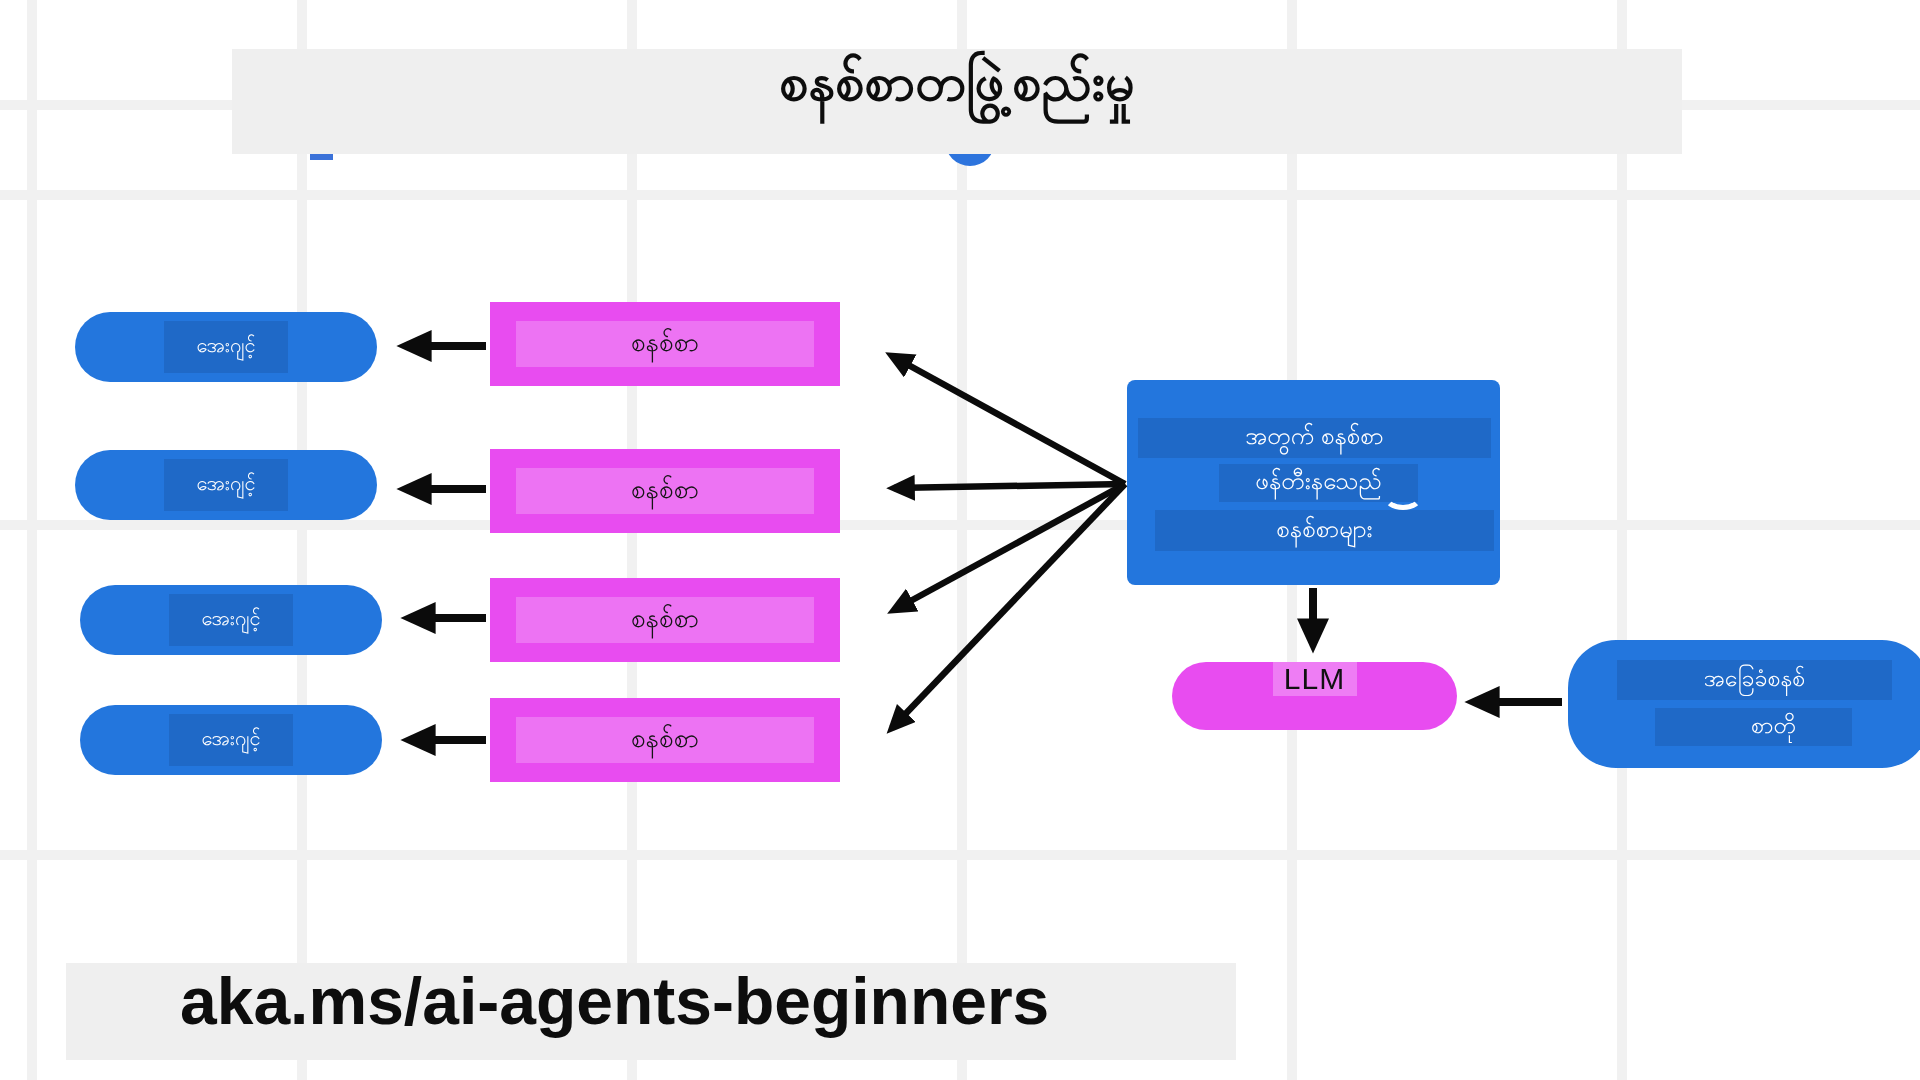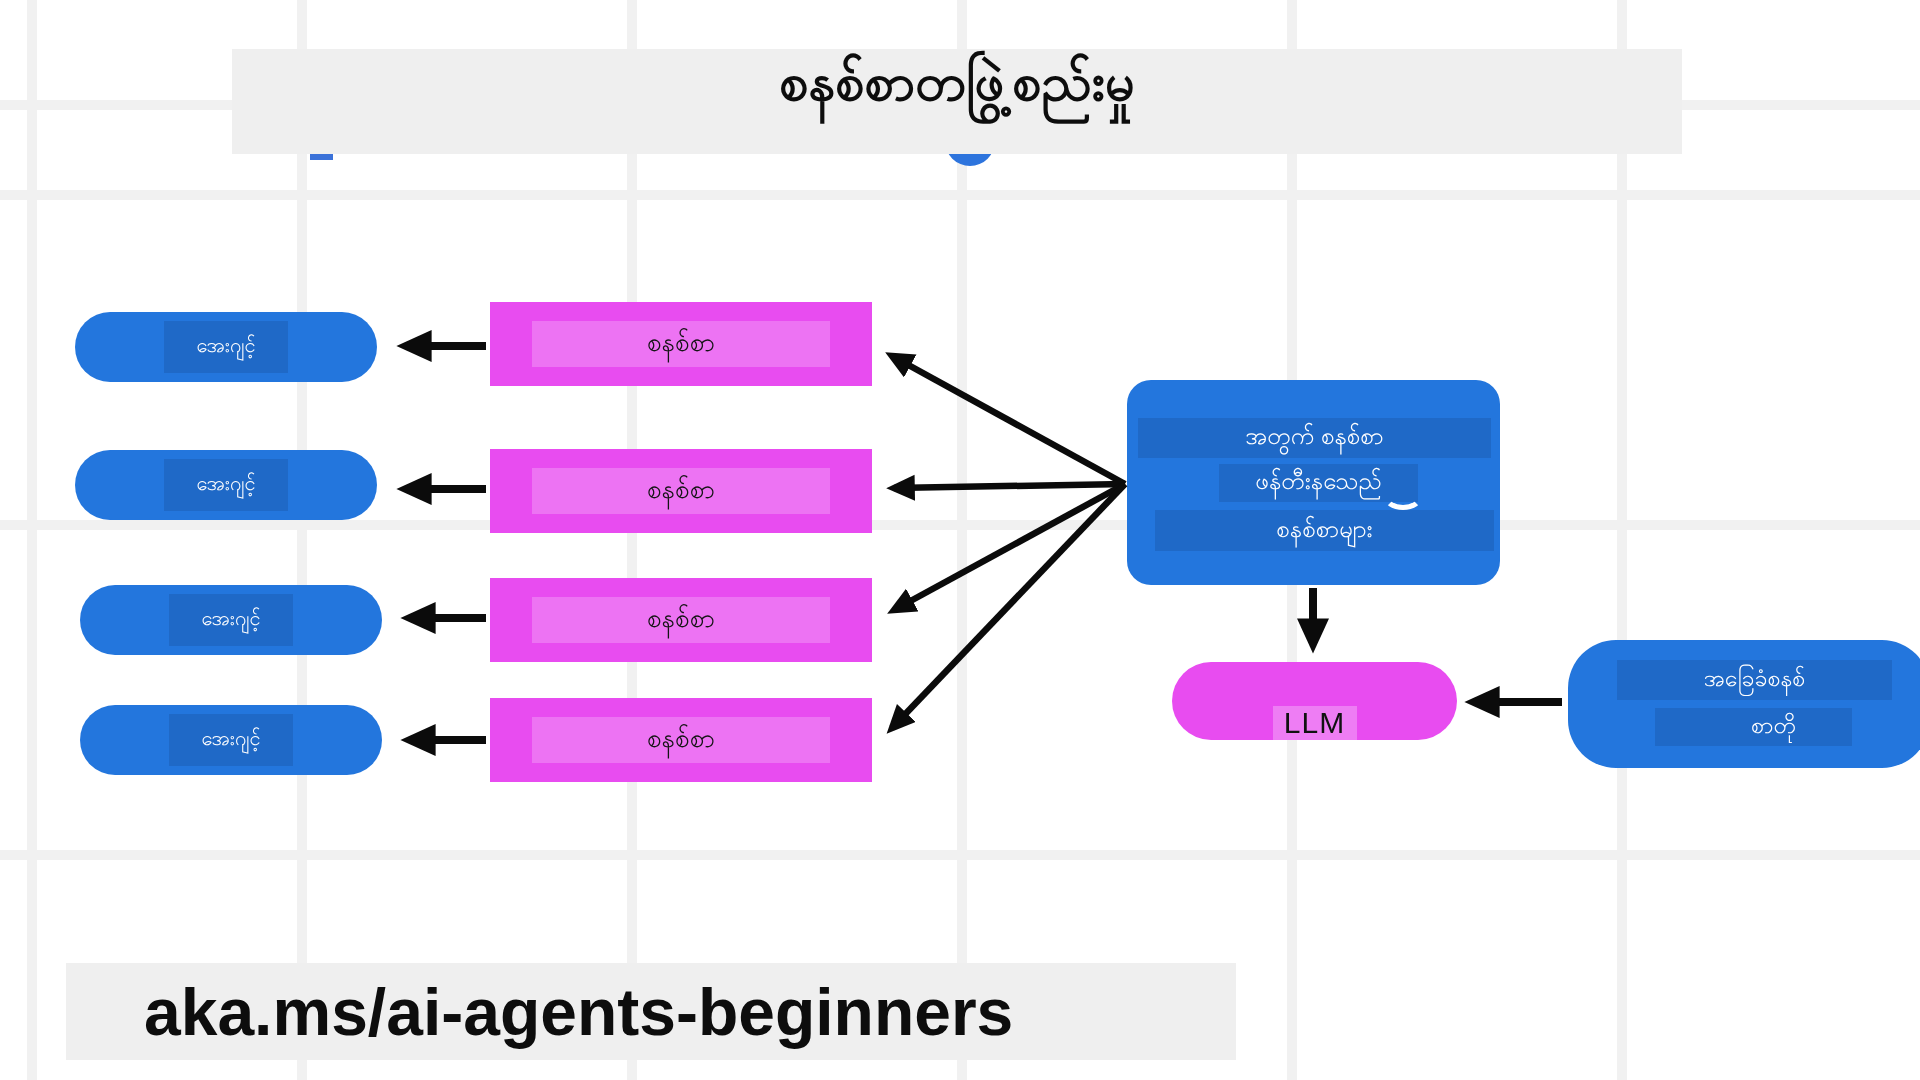--- a/index.html
+++ b/index.html
@@ -42,57 +42,57 @@
   }
   .agent .hl{position:absolute;width:124px;height:52px;background:rgba(13,38,86,0.16);}
   .agent span{position:relative;color:var(--text-on-blue);font-size:20px;white-space:nowrap;}
   .a1{left:75px;top:312px;}
   .a2{left:75px;top:450px;}
   .a3{left:80px;top:585px;}
   .a4{left:80px;top:705px;}
 
   
   .sysmsg{
-    left:490px;width:382px;height:84px;background:var(--magenta);
+    left:490px;width:350px;height:84px;background:var(--magenta);
     display:flex;align-items:center;justify-content:center;z-index:3;
   }
   .sysmsg .hl{position:absolute;width:298px;height:46px;background:rgba(255,255,255,0.22);}
   .sysmsg span{position:relative;color:var(--text-on-magenta);font-size:26px;white-space:nowrap;}
   .s1{top:302px;}
   .s2{top:449px;}
   .s3{top:578px;}
   .s4{top:698px;}
 
   
-  .generator{left:1127px;top:380px;width:373px;height:205px;border-radius:24px;background:var(--blue);z-index:3;}
+  .generator{left:1127px;top:380px;width:373px;height:205px;border-radius:8px;background:var(--blue);z-index:3;}
   .generator .band{position:absolute;background:rgba(13,38,86,0.16);display:flex;align-items:center;justify-content:center;}
   .generator .band span{color:var(--text-on-blue);font-size:24px;white-space:nowrap;}
   .g1{left:11px;top:38px;width:353px;height:40px;}
   .g2{left:92px;top:84px;width:199px;height:38px;}
   .g3{left:28px;top:130px;width:339px;height:41px;}
   .squig{position:absolute;left:256px;top:102px;width:30px;height:18px;border-radius:50%;
          border:5px solid transparent;border-bottom:5px solid #ffffff;z-index:4;}
 
   
-  .llm{left:1172px;top:662px;width:285px;height:78px;border-radius:39px;background:var(--magenta);
-       display:flex;align-items:flex-end;justify-content:center;z-index:3;}
+  .llm{left:1172px;top:662px;width:285px;height:68px;border-radius:39px;background:var(--magenta);
+       display:flex;align-items:flex-start;justify-content:center;z-index:3;}
   .llm .hl{position:absolute;width:84px;height:34px;background:rgba(255,255,255,0.28);}
   .llm span{position:relative;color:#111;font-size:30px;letter-spacing:1px;}
 
   
   .baseprompt{left:1568px;top:640px;width:362px;height:128px;border-radius:48px;background:var(--blue);z-index:3;}
   .baseprompt .band{position:absolute;background:rgba(13,38,86,0.16);display:flex;align-items:center;justify-content:center;}
   .baseprompt .band span{color:var(--text-on-blue);font-size:23px;white-space:nowrap;}
   .b1{left:49px;top:20px;width:275px;height:40px;}
   .b2{left:87px;top:68px;width:157px;height:38px;padding-left:40px;}
 
   
   .footer-banner{
     left:66px;top:963px;width:1170px;height:97px;background:var(--banner-gray);z-index:2;
-    display:flex;align-items:center;box-sizing:border-box;padding-left:78px;
+    display:flex;box-sizing:border-box;padding-left:114px;
   }
   .footer-url{font-size:66px;font-weight:600;color:#0d0d0d;white-space:nowrap;}
 
   svg.arrows{position:absolute;left:0;top:0;z-index:4;pointer-events:none;}
 </style>
 </head>
 <body>
 
 <div class="abs deco-circle"></div>
 

